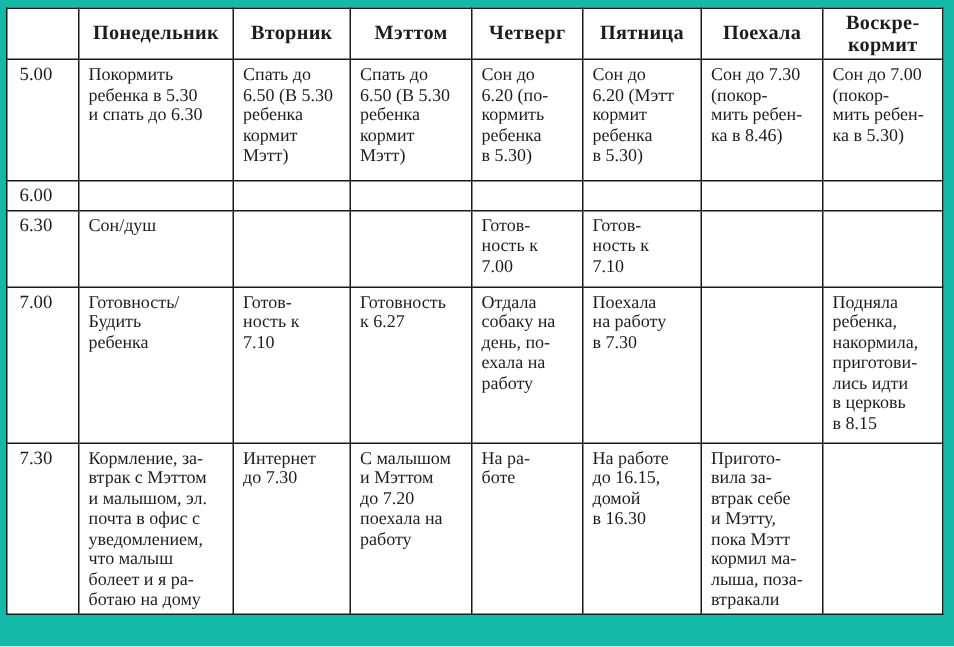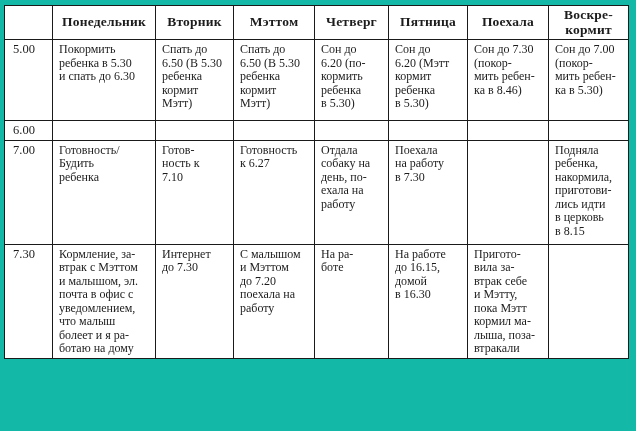--- a/index.html
+++ b/index.html
@@ -130,20 +130,34 @@
       <tr class="r2">
         <td class="time">6.00</td>
         <td></td>
         <td></td>
         <td></td>
         <td></td>
         <td></td>
         <td></td>
         <td></td>
       </tr>
+      <tr class="r3">
+        <td class="time">6.30</td>
+        <td>Сон/душ</td>
+        <td></td>
+        <td></td>
+        <td>Готов-
+ность к
+7.00</td>
+        <td>Готов-
+ность к
+7.10</td>
+        <td></td>
+        <td></td>
+      </tr>
       <tr class="r4">
         <td class="time">7.00</td>
         <td>Готовность/
 Будить
 ребенка</td>
         <td>Готов-
 ность к
 7.10</td>
         <td>Готовность
 к 6.27</td>

